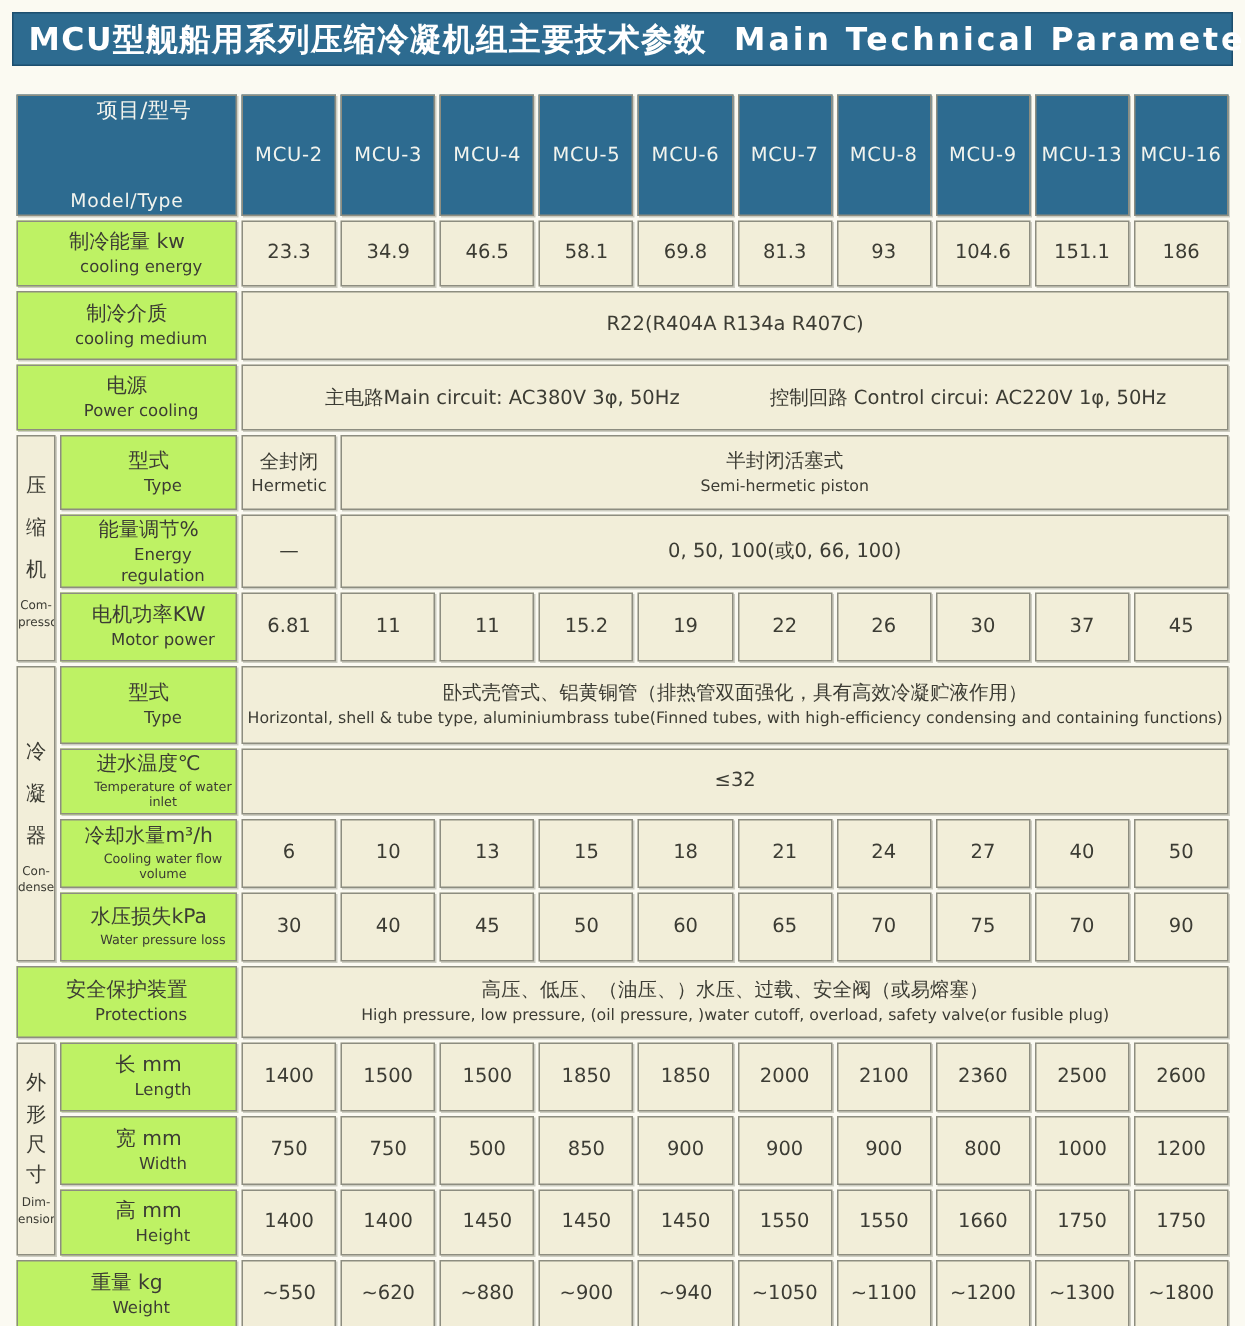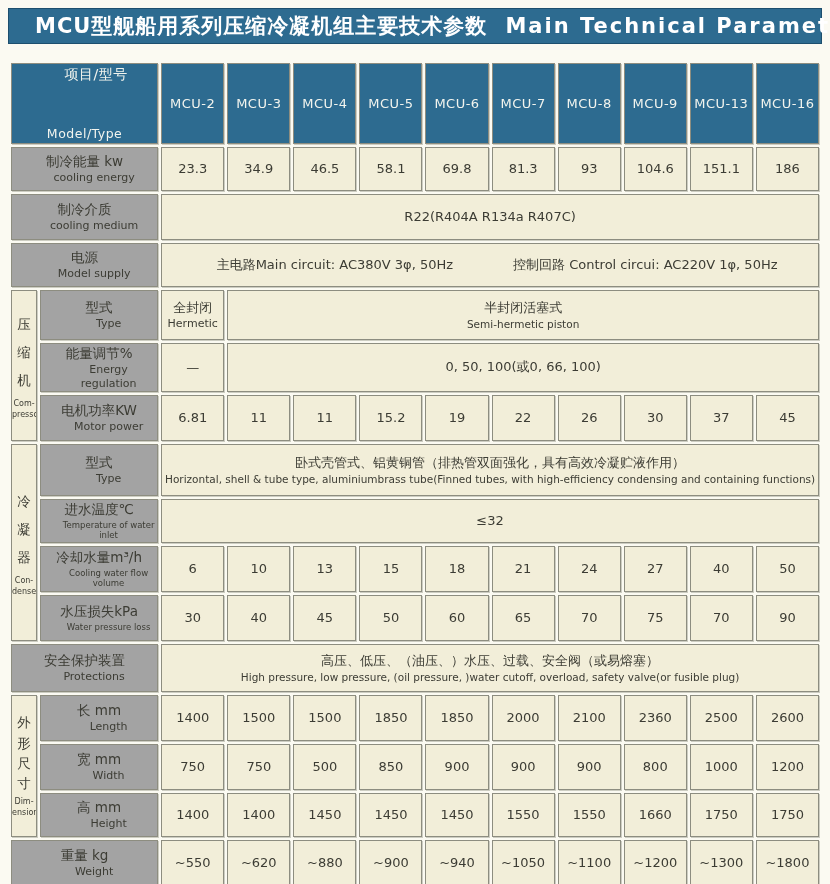--- a/index.html
+++ b/index.html
@@ -7,21 +7,21 @@
   .page { width: 830px; height: 884px; background: #fbfaf2; overflow: hidden; }
 
   .title-bar {
     margin: 8px 8px 12px 8px;
     height: 36px;
     background: #2d6b90;
     border: 1px solid #1d4f6e;
     color: #ffffff;
     display: flex;
     align-items: center;
-    padding: 0 26px;
+    padding: 0 10px;
     font-weight: bold;
     font-size: 21px;
     letter-spacing: 1px;
     white-space: nowrap;
   }
   .title-bar .title-en { margin-left: 18px; letter-spacing: 2px; }
 
   table.spec {
     margin: 16px 8px 0 8px;
     border-collapse: separate;
@@ -45,21 +45,21 @@
   th.hdr {
     background: #2d6b90;
     color: #f2f4ee;
     font-weight: normal;
     font-size: 13px;
     letter-spacing: 0.5px;
   }
   th.hdr .h-zh { font-size: 14px; line-height: 1.5; padding-left: 23px; }
   th.hdr .h-en { font-size: 12.5px; line-height: 1.4; margin-top: 40px; }
 
-  td.lbl, td.lbl2 { background: #a3a3a3; }
+  td.lbl, td.lbl2 { background: #bef264; }
   .lbl-zh { font-size: 13.5px; line-height: 1.45; }
   .lbl-en { font-size: 11px; line-height: 1.25; margin-left: 19px; }
   .lbl-en.tiny { font-size: 8.5px; }
 
   td.val, td.wide { background: #f2eed9; font-size: 13px; }
   td.wide .w-zh { font-size: 13px; line-height: 1.5; }
   td.wide .w-en { font-size: 10.5px; line-height: 1.35; }
 
   td.sec { background: #f2eed9; vertical-align: middle; padding: 2px 0; }
   .sec-zh { white-space: pre-line; font-size: 13.5px; line-height: 2.1; }
@@ -140,21 +140,21 @@
         <td class="lbl" colspan="2">
           <div class="lbl-zh">制冷介质</div>
           <div class="lbl-en">cooling medium</div>
         </td>
         <td class="wide" colspan="10">R22(R404A R134a R407C)</td>
       </tr>
 
       <tr class="rh-44">
         <td class="lbl" colspan="2">
           <div class="lbl-zh">电源</div>
-          <div class="lbl-en">Model supply</div>
+          <div class="lbl-en">Power cooling</div>
         </td>
         <td class="wide" colspan="10">
           <div class="ps-flex">
             <span>主电路Main circuit: AC380V 3φ, 50Hz</span>
             <span>控制回路 Control circui: AC220V 1φ, 50Hz</span>
           </div>
         </td>
       </tr>
 
       <tr class="rh-50">

